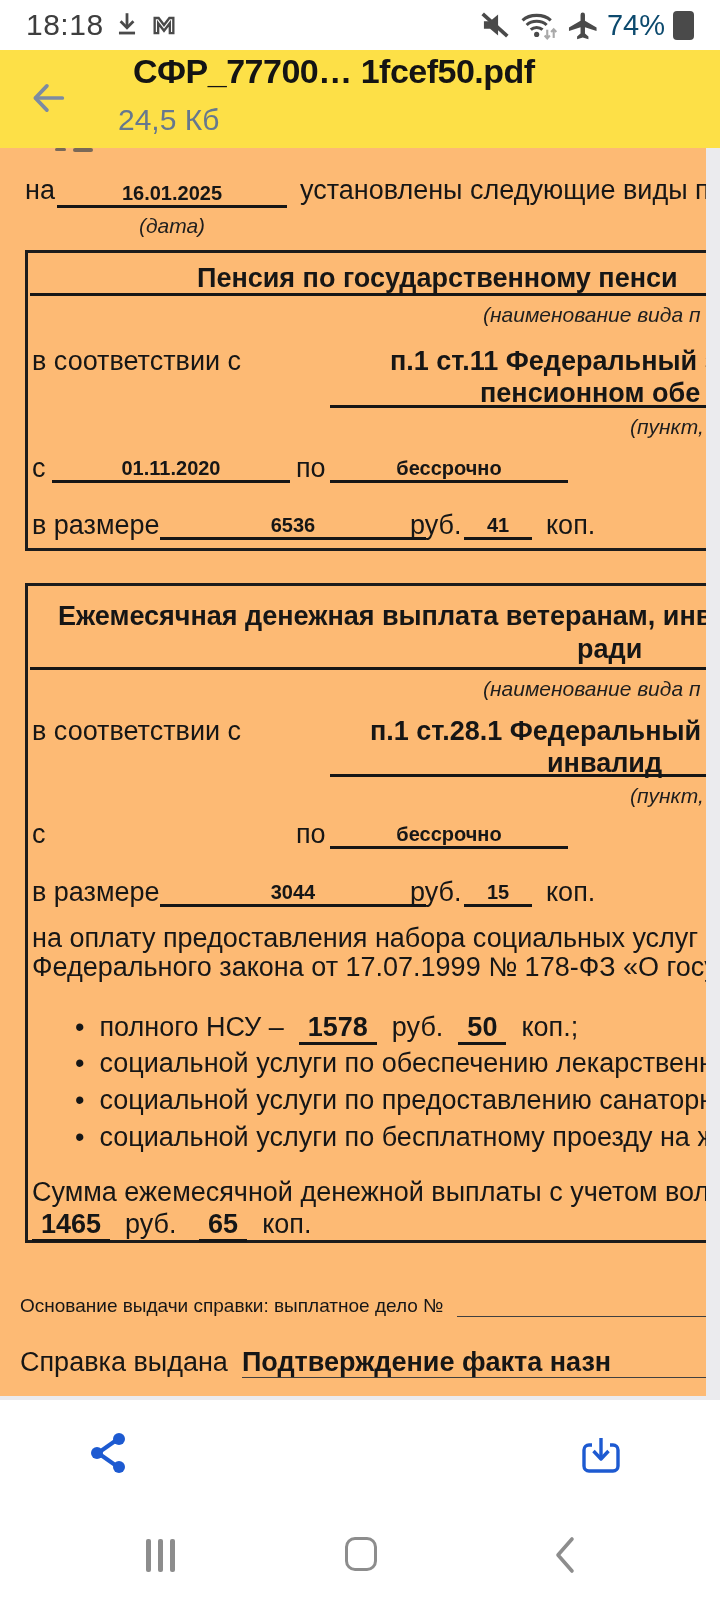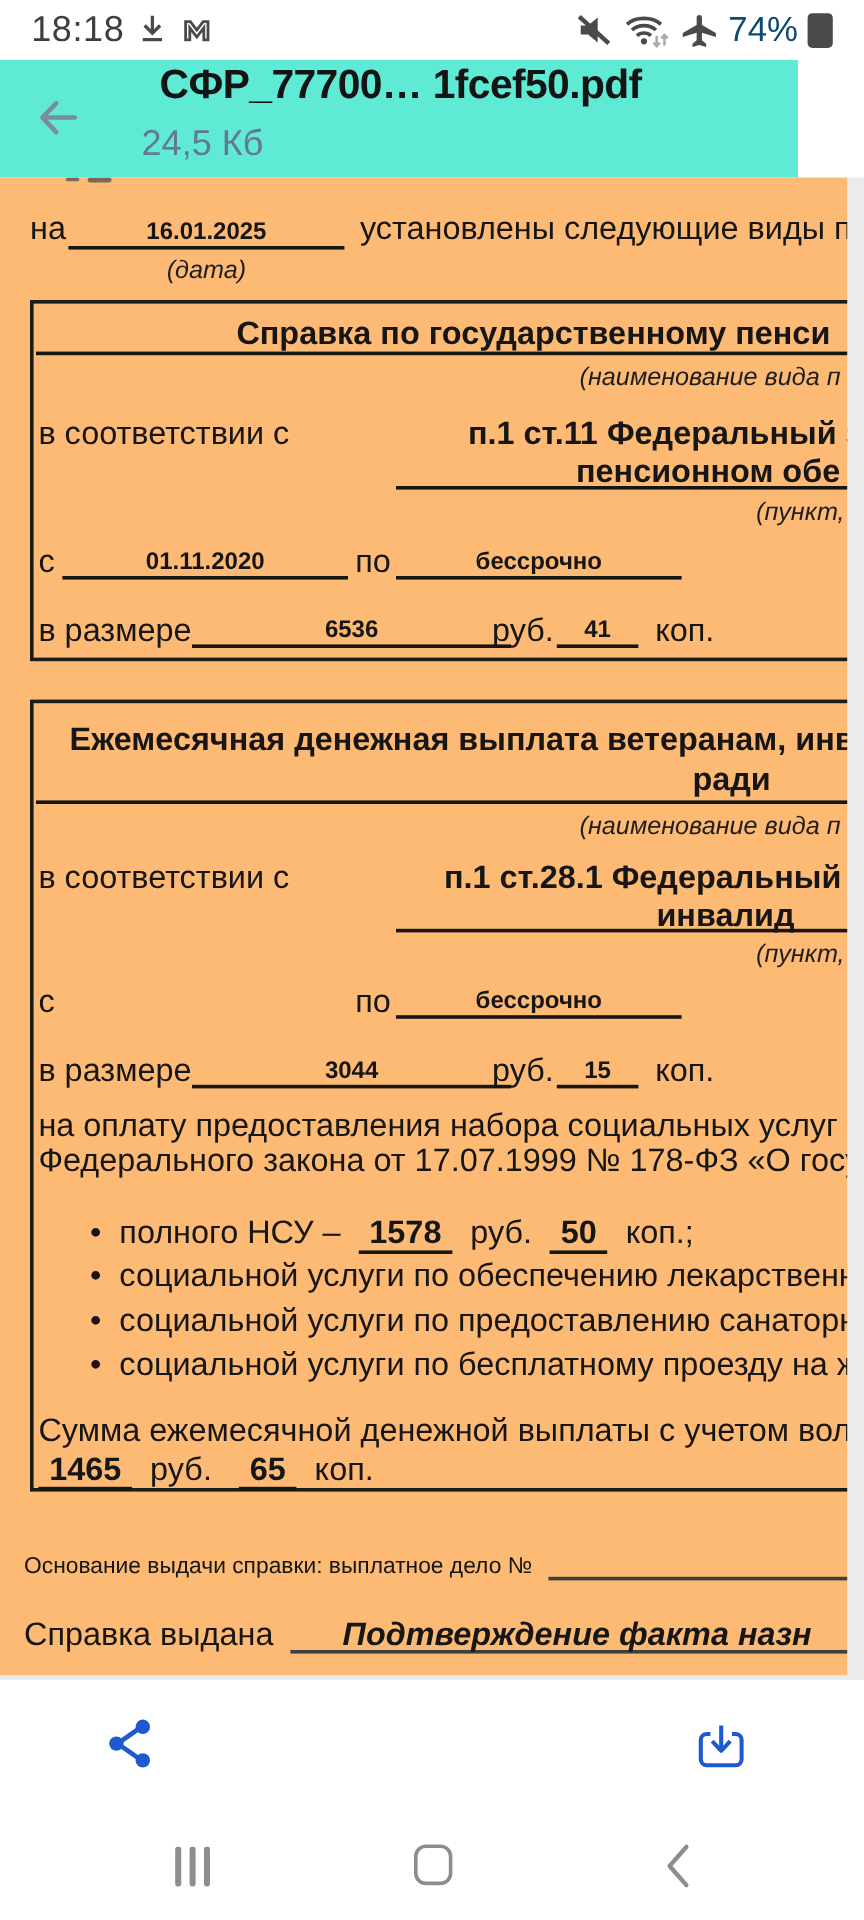--- a/index.html
+++ b/index.html
@@ -13,38 +13,38 @@
   
   .status-bar{ position:absolute; top:0; left:0; width:720px; height:50px;
     display:flex; align-items:center; color:#3e3e3e; }
   .sb-left{ position:absolute; left:26px; top:0; height:50px; display:flex; align-items:center; gap:10px; }
   .sb-time{ font-size:30px; color:#3e3e3e; letter-spacing:.5px; }
   .sb-right{ position:absolute; right:26px; top:0; height:50px; display:flex; align-items:center; gap:8px; }
   .sb-pct{ font-size:29px; color:#0c4a6e; }
   .battery{ width:21px; height:29px; border-radius:4px; overflow:hidden; background:#4a4a4a; }
   .battery .empty{ width:100%; height:26%; background:#b3b3b3; }
   
-  .header{ position:absolute; top:50px; left:0; width:665px; height:98px; background:#5eead4; }
+  .header{ position:absolute; top:50px; left:0; width:720px; height:98px; background:#fde047; }
   .hdr-title{ position:absolute; left:133px; top:2px; width:470px; font-size:34px; font-weight:700;
     color:#141414; letter-spacing:-0.5px; white-space:nowrap; }
   .hdr-size{ position:absolute; left:118px; top:53px; font-size:30px; color:#66788e; }
   
   .doc-area{ position:absolute; top:148px; left:0; width:720px; height:1252px; background:#ebebee; }
   .page{ position:absolute; top:0; left:0; width:706px; height:1248px; background:#fdba74; overflow:hidden; }
   .t{ font-size:27px; color:#161616; white-space:nowrap; position:absolute; }
   .b{ font-weight:700; }
   .cap{ font-style:italic; font-size:21px; color:#1e1e1e; white-space:nowrap; position:absolute; }
   .ulb{ position:absolute; border-bottom:3px solid #161616; display:flex; align-items:flex-end;
     justify-content:center; font-weight:700; font-size:20px; white-space:nowrap; }
   .hr{ position:absolute; height:0; border-top:3px solid #161616; }
   .box{ position:absolute; border:3px solid #1c1c1c; }
   .numul{ font-weight:700; border-bottom:3px solid #161616; padding:0 9px; }
   .flexrow{ position:absolute; display:flex; align-items:flex-end; }
-  .fill-ul{ flex:1 1 auto; border-bottom:3px solid #404040; margin-left:14px; height:31px;
-    font-weight:700; font-size:27px; text-align:center; white-space:nowrap;font-style:italic; }
+  .fill-ul{ flex:1 1 auto; border-bottom:1px solid #404040; margin-left:14px; height:31px;
+    font-weight:700; font-size:27px; white-space:nowrap; }
   .smudge{ position:absolute; background:#4d4d4d; border-radius:2px; opacity:.75; }
   
   .toolbar{ position:absolute; top:1400px; left:0; width:720px; height:110px; background:#fff; }
   .navbar{ position:absolute; top:1510px; left:0; width:720px; height:90px; background:#fff; }
   .recents{ position:absolute; left:146px; top:29px; display:flex; gap:7px; }
   .recents i{ display:block; width:5px; height:33px; background:var(--navgray); border-radius:2px; }
   .homebtn{ position:absolute; left:345px; top:27px; width:32px; height:34px;
     border:3.5px solid var(--navgray); border-radius:10px; }
   svg{ display:block; }
 </style>
@@ -116,21 +116,21 @@
     <div class="smudge" style="left:73px; top:0; width:20px; height:4px;"></div>
 
     <span class="t" style="left:25px; top:27px;">на</span>
     <div class="ulb" style="left:57px; top:24px; width:230px; height:36px;">
       <span>16.01.2025</span>
     </div>
     <div class="cap" style="left:57px; top:66px; width:230px; text-align:center;">(дата)</div>
     <span class="t" style="left:300px; top:27px;">установлены следующие виды пе</span>
 
     <div class="box" style="left:25px; top:102px; width:1020px; height:301px;">
-      <span class="t b" style="left:169px; top:10px;">Справка по государственному пенси</span>
+      <span class="t b" style="left:169px; top:10px;">Пенсия по государственному пенси</span>
       <div class="hr" style="left:2px; top:40px; width:990px;"></div>
       <span class="cap" style="left:455px; top:50px;">(наименование вида п</span>
 
       <span class="t" style="left:4px; top:93px;">в соответствии с</span>
       <span class="t b" style="left:362px; top:93px;">п.1 ст.11 Федеральный з</span>
       <span class="t b" style="left:452px; top:125px;">пенсионном обе</span>
       <div class="hr" style="left:302px; top:152px; width:690px;"></div>
       <span class="cap" style="left:602px; top:162px;">(пункт, ч</span>
 
       <span class="t" style="left:4px; top:200px;">с</span>

